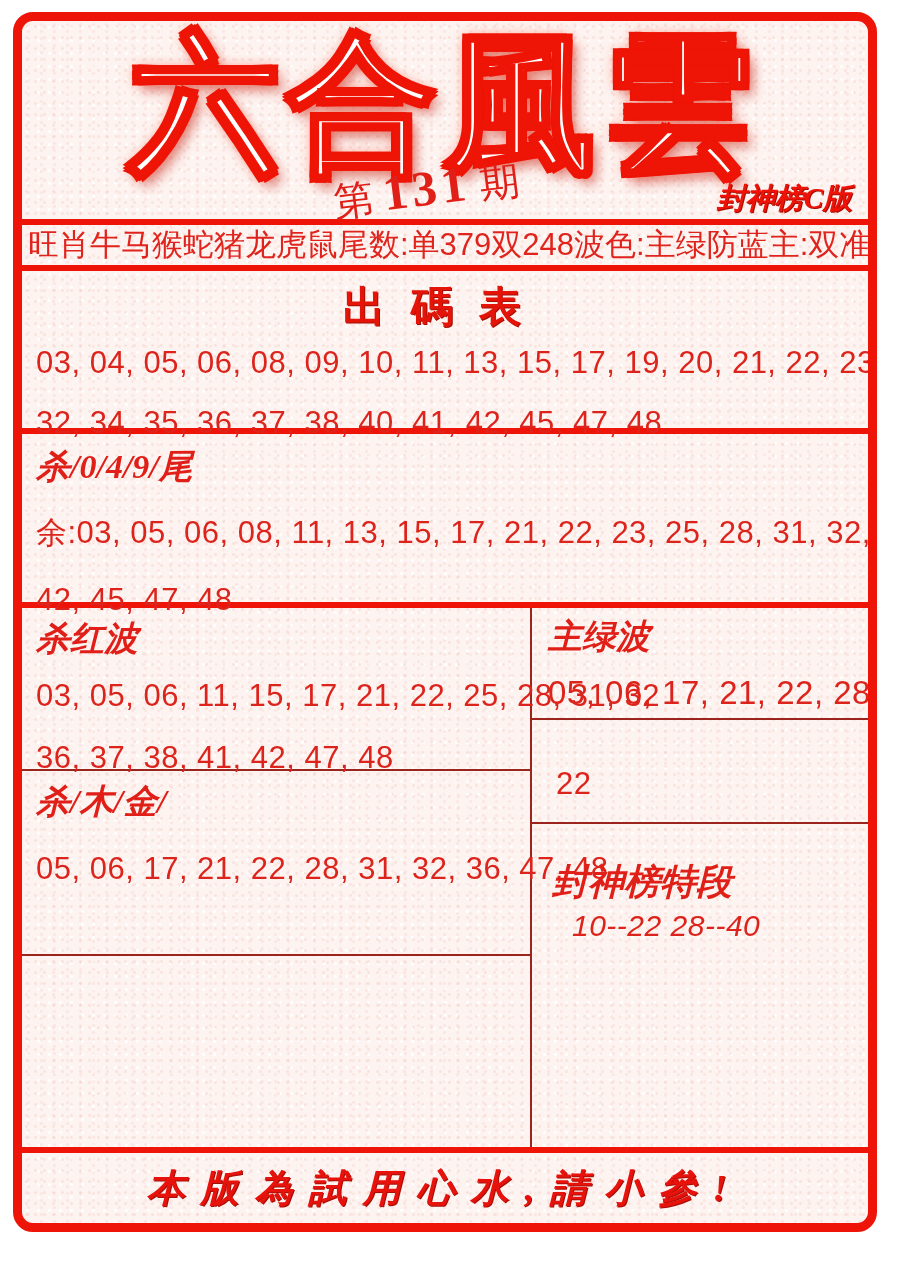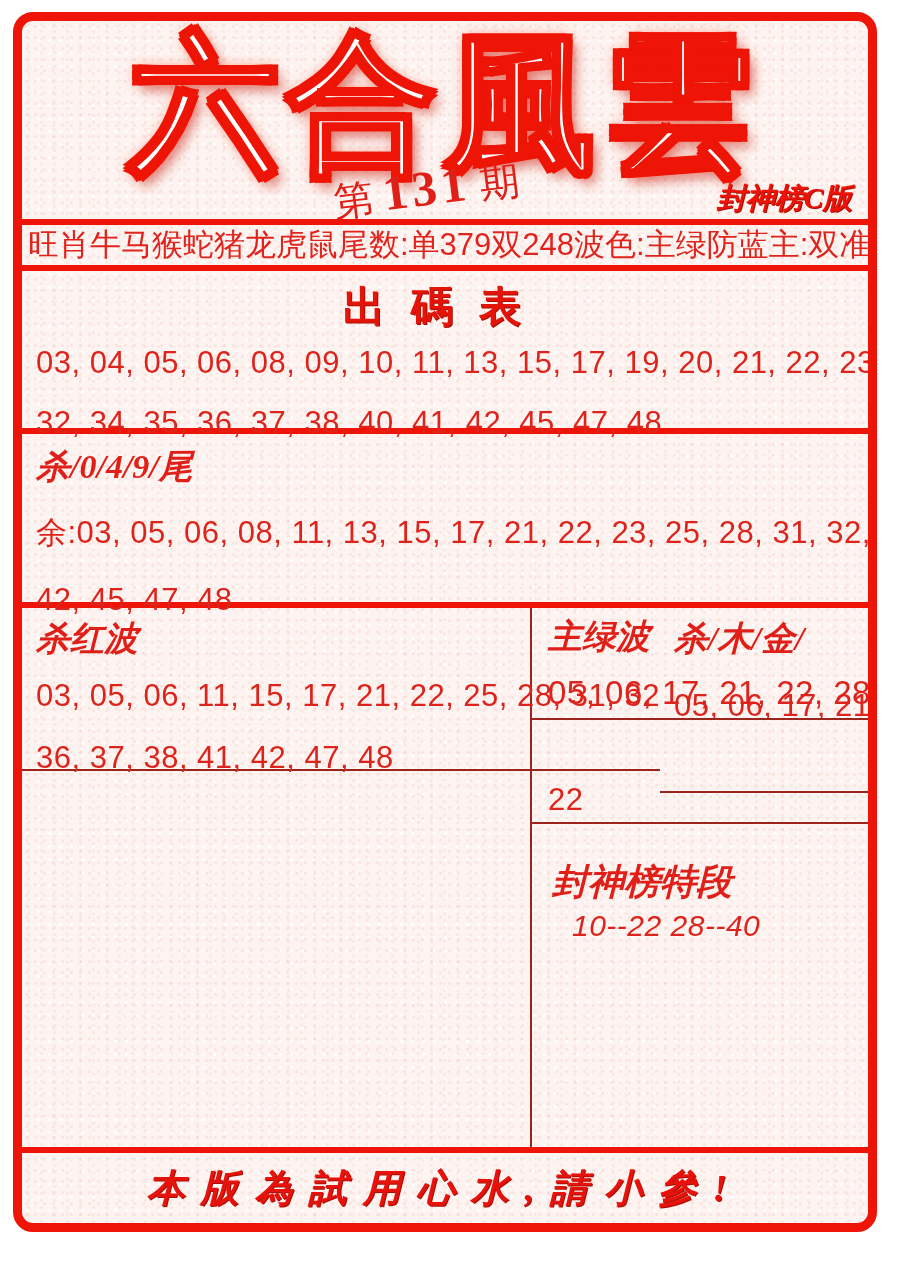--- a/index.html
+++ b/index.html
@@ -55,39 +55,39 @@
   
   .kill049{flex:none;height:174px;box-sizing:border-box;border-bottom:6px solid #ee1407;}
   .kill049 .hdr{margin-top:10px;}
   .kill049 .l1{margin-top:22px;}
   .kill049 .l2{margin-top:28px;}
 
   
   .twocol{flex:none;height:545px;box-sizing:border-box;
     border-bottom:6px solid #ee1407;display:flex;}
   .colL{width:510px;flex:none;box-sizing:border-box;
-    border-right:2px solid #9b241c;display:flex;flex-direction:row;}
+    border-right:2px solid #9b241c;display:flex;flex-direction:column;}
   .colR{flex:1;display:flex;flex-direction:column;}
   .cell{box-sizing:border-box;position:relative;}
   .divider{border-bottom:2px solid #9b241c;}
   .cellL1{height:163px;}
   .cellL2{height:185px;}
   .cellL3{flex:1;}
   .cellR1{height:112px;}
   .cellR2{height:104px;display:flex;align-items:flex-end;}
   .cellR3{flex:1;}
   .cellL1 .hdr,.cellL2 .hdr,.cellL3 .hdr{margin-top:8px;}
   .cellL1 .l1{margin-top:16px;}
   .cellL1 .l2{margin-top:26px;}
   .cellL2 .l1{margin-top:26px;}
   .cellL3 .hdr{margin-top:16px;}
   .cellL3 .l1{margin-top:24px;}
   .cellR1 .hdr{margin-top:6px;padding-left:16px;}
   .cellR1 .l1{margin-top:14px;font-size:33px;padding-left:16px;}
-  .cellR2 .num{padding-left:16px;padding-bottom:4px;}
+  .cellR2 .num{padding-left:16px;padding-bottom:20px;margin-left:8px;}
   .cellR3 .hdr{margin-top:34px;padding-left:20px;font-size:36px;}
   .cellR3 .l1{margin-top:2px;padding-left:40px;font-size:30px;font-style:italic;}
 
   
   .footer{flex:1;display:flex;align-items:center;justify-content:center;
     font-size:38px;font-weight:bold;font-style:italic;color:#e8120c;
     letter-spacing:16px;font-family:"Liberation Serif",serif;
     text-shadow:1px 1px 0 #a50f06;white-space:nowrap;overflow:hidden;}
 </style>
 </head>

